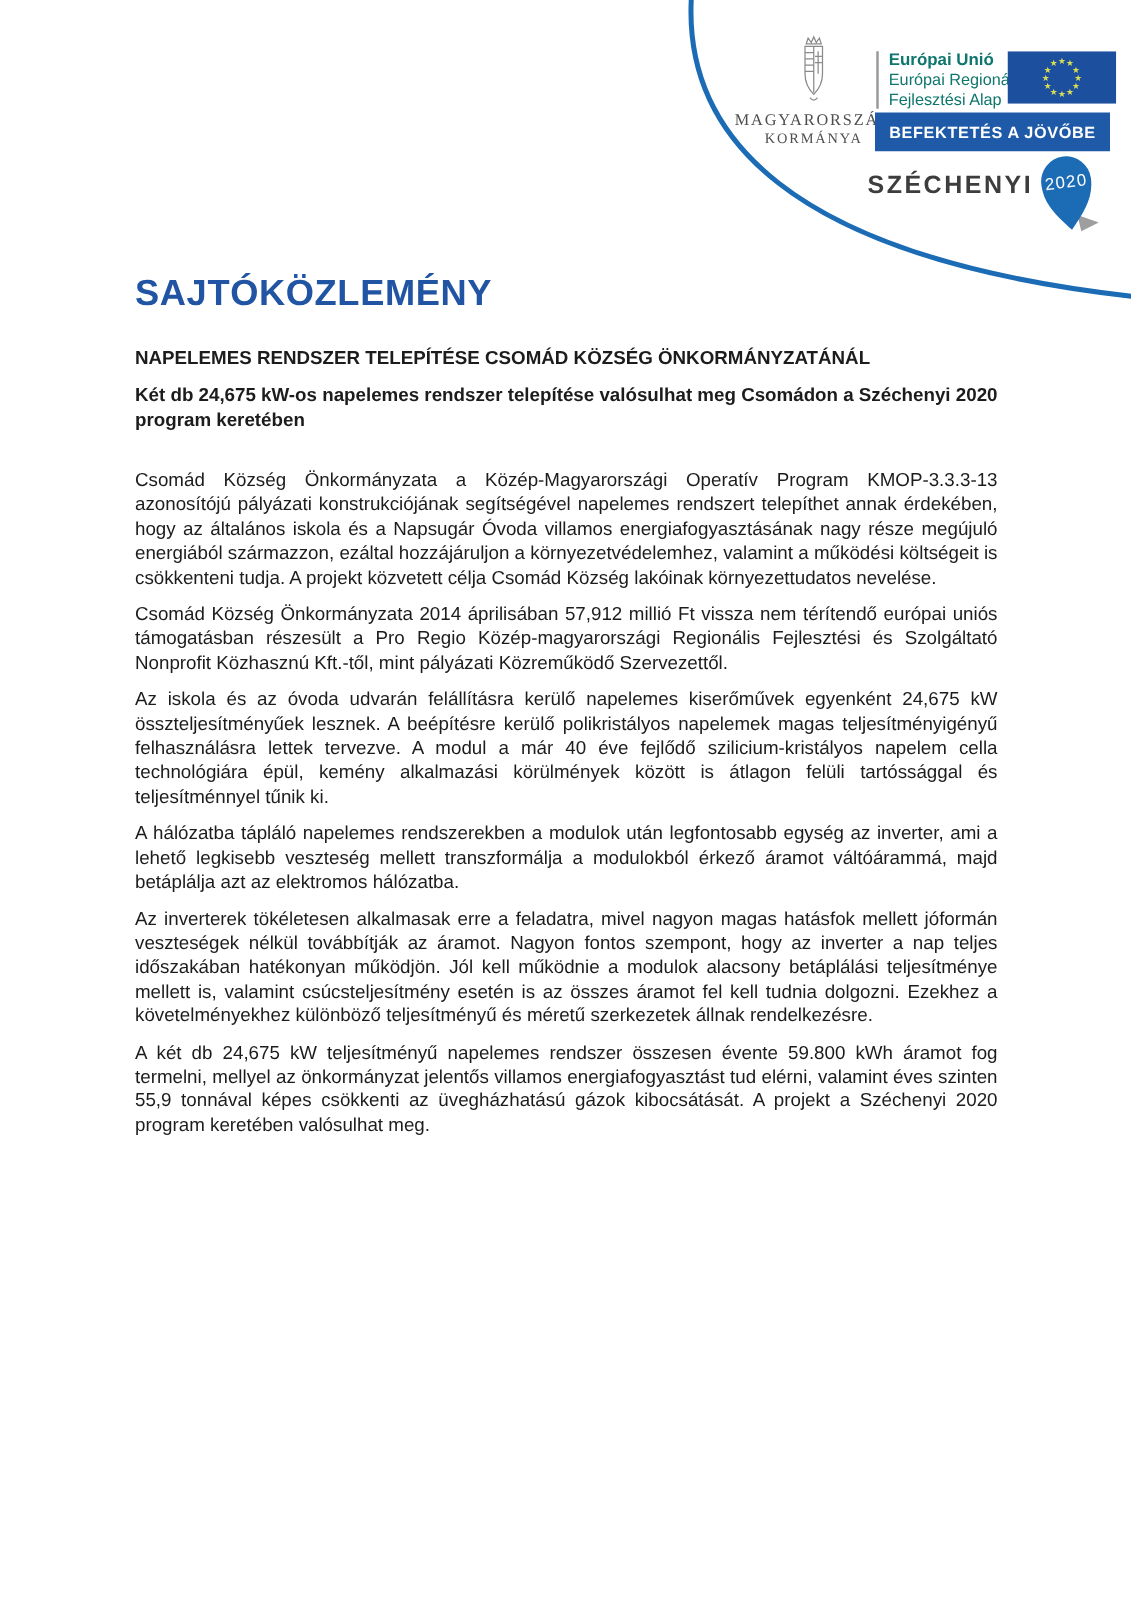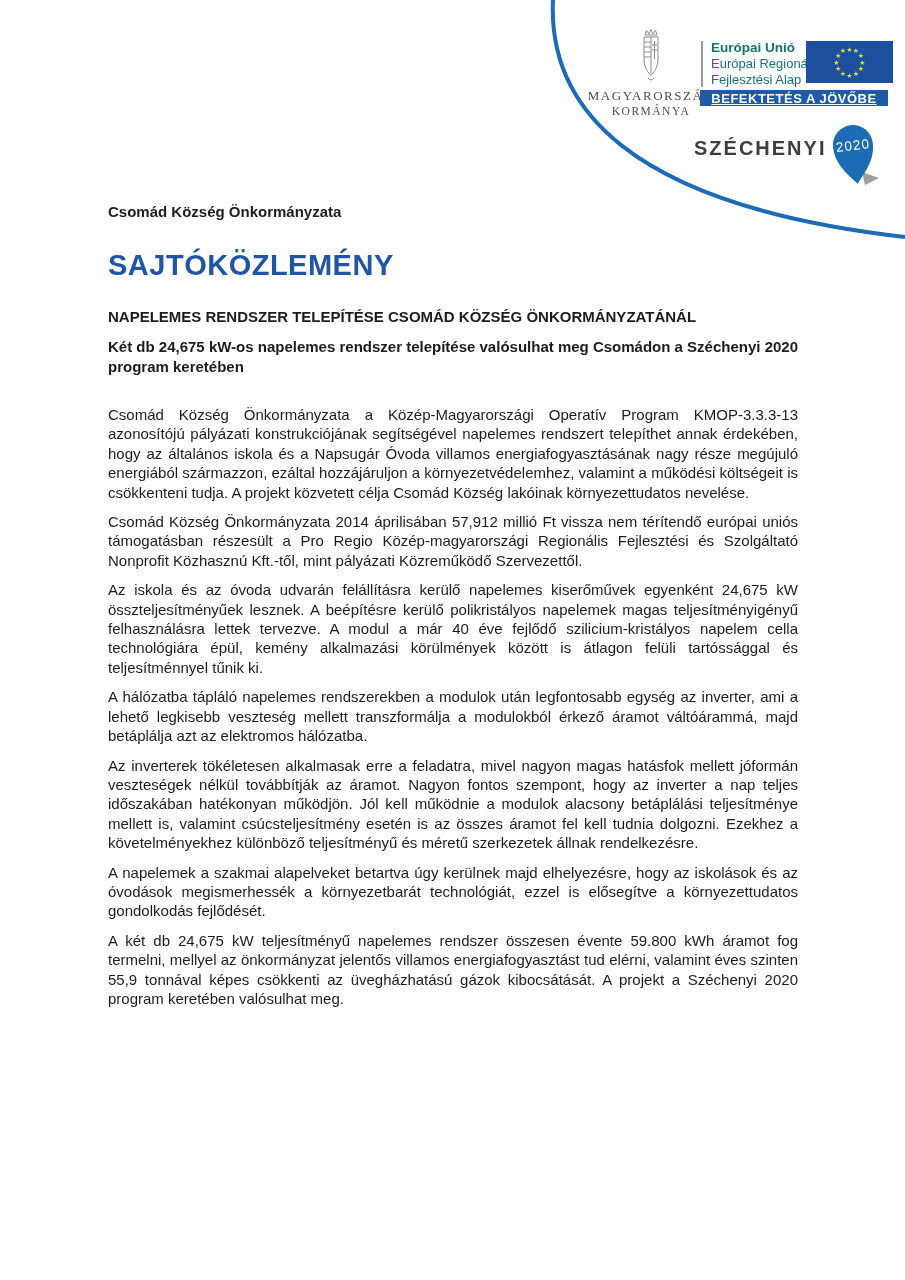--- a/index.html
+++ b/index.html
@@ -14,23 +14,23 @@
   .gov-crest{display:block;margin:0 auto 4px auto;}
   .gov-line1{font-family:"Liberation Serif",serif;font-size:13px;letter-spacing:1.5px;color:#4e4e4e;}
   .gov-line2{font-family:"Liberation Serif",serif;font-size:11.5px;letter-spacing:1.5px;color:#4e4e4e;margin-top:1px;}
   
   .eu-divider{position:absolute;left:701px;top:41px;width:2px;height:46px;background:#9a9a9a;}
   .eu-text{position:absolute;left:711px;top:40px;line-height:16px;color:#0f766e;}
   .eu-text .b{font-weight:bold;font-size:13.5px;}
   .eu-text .r{font-size:13px;}
   .eu-flag{position:absolute;left:806px;top:41px;}
   .invest-banner{
-    position:absolute;left:700px;top:90px;width:188px;height:16px;
+    position:absolute;left:700px;top:90px;width:188px;height:31px;
     display:flex;align-items:center;justify-content:center;
-    color:#ffffff;font-weight:bold;font-size:13px;letter-spacing:.5px;text-decoration:underline;
+    color:#ffffff;font-weight:bold;font-size:13px;letter-spacing:.5px;
   }
   
   .szechenyi{position:absolute;left:694px;top:124px;display:flex;align-items:flex-start;}
   .szechenyi-word{font-size:20px;font-weight:bold;color:#3d3d3d;letter-spacing:2px;margin-top:13px;}
   .szechenyi-pin{margin-left:4px;}
   
   .doc{position:absolute;left:108px;top:190px;width:690px;}
   .doc .date{font-size:15px;margin:7px 0 0 0;}
   .doc .org{font-size:15px;font-weight:bold;margin:13px 0 0 0;}
   .doc .title{font-size:29px;font-weight:bold;letter-spacing:.5px;margin:29px 0 0 0;}
@@ -98,26 +98,24 @@
   <svg class="szechenyi-pin" width="52" height="64" viewBox="0 0 52 64">
     <polygon points="32,48 49,54 35,61" fill="#9e9e9e"></polygon>
     <g transform="rotate(-7 24 30)">
       <path d="M24,60 C13,47 4,37 4,21 A20,20 0 1 1 44,21 C44,37 35,47 24,60 Z" fill="#1b6cb5"></path>
       <text x="24" y="26" text-anchor="middle" fill="#ffffff" font-size="13.5" letter-spacing="1" font-family="'Liberation Sans',sans-serif">2020</text>
     </g>
   </svg>
 </div>
 
 <div class="doc">
-  <div class="org">Csomád Község Önkormányzata</div>
   <div class="title" style="color:#2155a4">SAJTÓKÖZLEMÉNY</div>
   <div class="subtitle">NAPELEMES RENDSZER TELEPÍTÉSE CSOMÁD KÖZSÉG ÖNKORMÁNYZATÁNÁL</div>
   <div class="lead">Két db 24,675 kW-os napelemes rendszer telepítése valósulhat meg Csomádon a Széchenyi 2020 program keretében</div>
   <div class="body">
       <p>Csomád Község Önkormányzata a Közép-Magyarországi Operatív Program KMOP-3.3.3-13 azonosítójú pályázati konstrukciójának segítségével napelemes rendszert telepíthet annak érdekében, hogy az általános iskola és a Napsugár Óvoda villamos energiafogyasztásának nagy része megújuló energiából származzon, ezáltal hozzájáruljon a környezetvédelemhez, valamint a működési költségeit is csökkenteni tudja. A projekt közvetett célja Csomád Község lakóinak környezettudatos nevelése.</p>
       <p>Csomád Község Önkormányzata 2014 áprilisában 57,912 millió Ft vissza nem térítendő európai uniós támogatásban részesült a Pro Regio Közép-magyarországi Regionális Fejlesztési és Szolgáltató Nonprofit Közhasznú Kft.-től, mint pályázati Közreműködő Szervezettől.</p>
       <p>Az iskola és az óvoda udvarán felállításra kerülő napelemes kiserőművek egyenként 24,675 kW összteljesítményűek lesznek. A beépítésre kerülő polikristályos napelemek magas teljesítményigényű felhasználásra lettek tervezve. A modul a már 40 éve fejlődő szilicium-kristályos napelem cella technológiára épül, kemény alkalmazási körülmények között is átlagon felüli tartóssággal és teljesítménnyel tűnik ki.</p>
       <p>A hálózatba tápláló napelemes rendszerekben a modulok után legfontosabb egység az inverter, ami a lehető legkisebb veszteség mellett transzformálja a modulokból érkező áramot váltóárammá, majd betáplálja azt az elektromos hálózatba.</p>
       <p>Az inverterek tökéletesen alkalmasak erre a feladatra, mivel nagyon magas hatásfok mellett jóformán veszteségek nélkül továbbítják az áramot. Nagyon fontos szempont, hogy az inverter a nap teljes időszakában hatékonyan működjön. Jól kell működnie a modulok alacsony betáplálási teljesítménye mellett is, valamint csúcsteljesítmény esetén is az összes áramot fel kell tudnia dolgozni. Ezekhez a követelményekhez különböző teljesítményű és méretű szerkezetek állnak rendelkezésre.</p>
-      <p>A napelemek a szakmai alapelveket betartva úgy kerülnek majd elhelyezésre, hogy az iskolások és az óvodások megismerhessék a környezetbarát technológiát, ezzel is elősegítve a környezettudatos gondolkodás fejlődését.</p>
       <p>A két db 24,675 kW teljesítményű napelemes rendszer összesen évente 59.800 kWh áramot fog termelni, mellyel az önkormányzat jelentős villamos energiafogyasztást tud elérni, valamint éves szinten 55,9 tonnával képes csökkenti az üvegházhatású gázok kibocsátását. A projekt a Széchenyi 2020 program keretében valósulhat meg.</p>
     </div>
 </div>
 
 </body></html>

